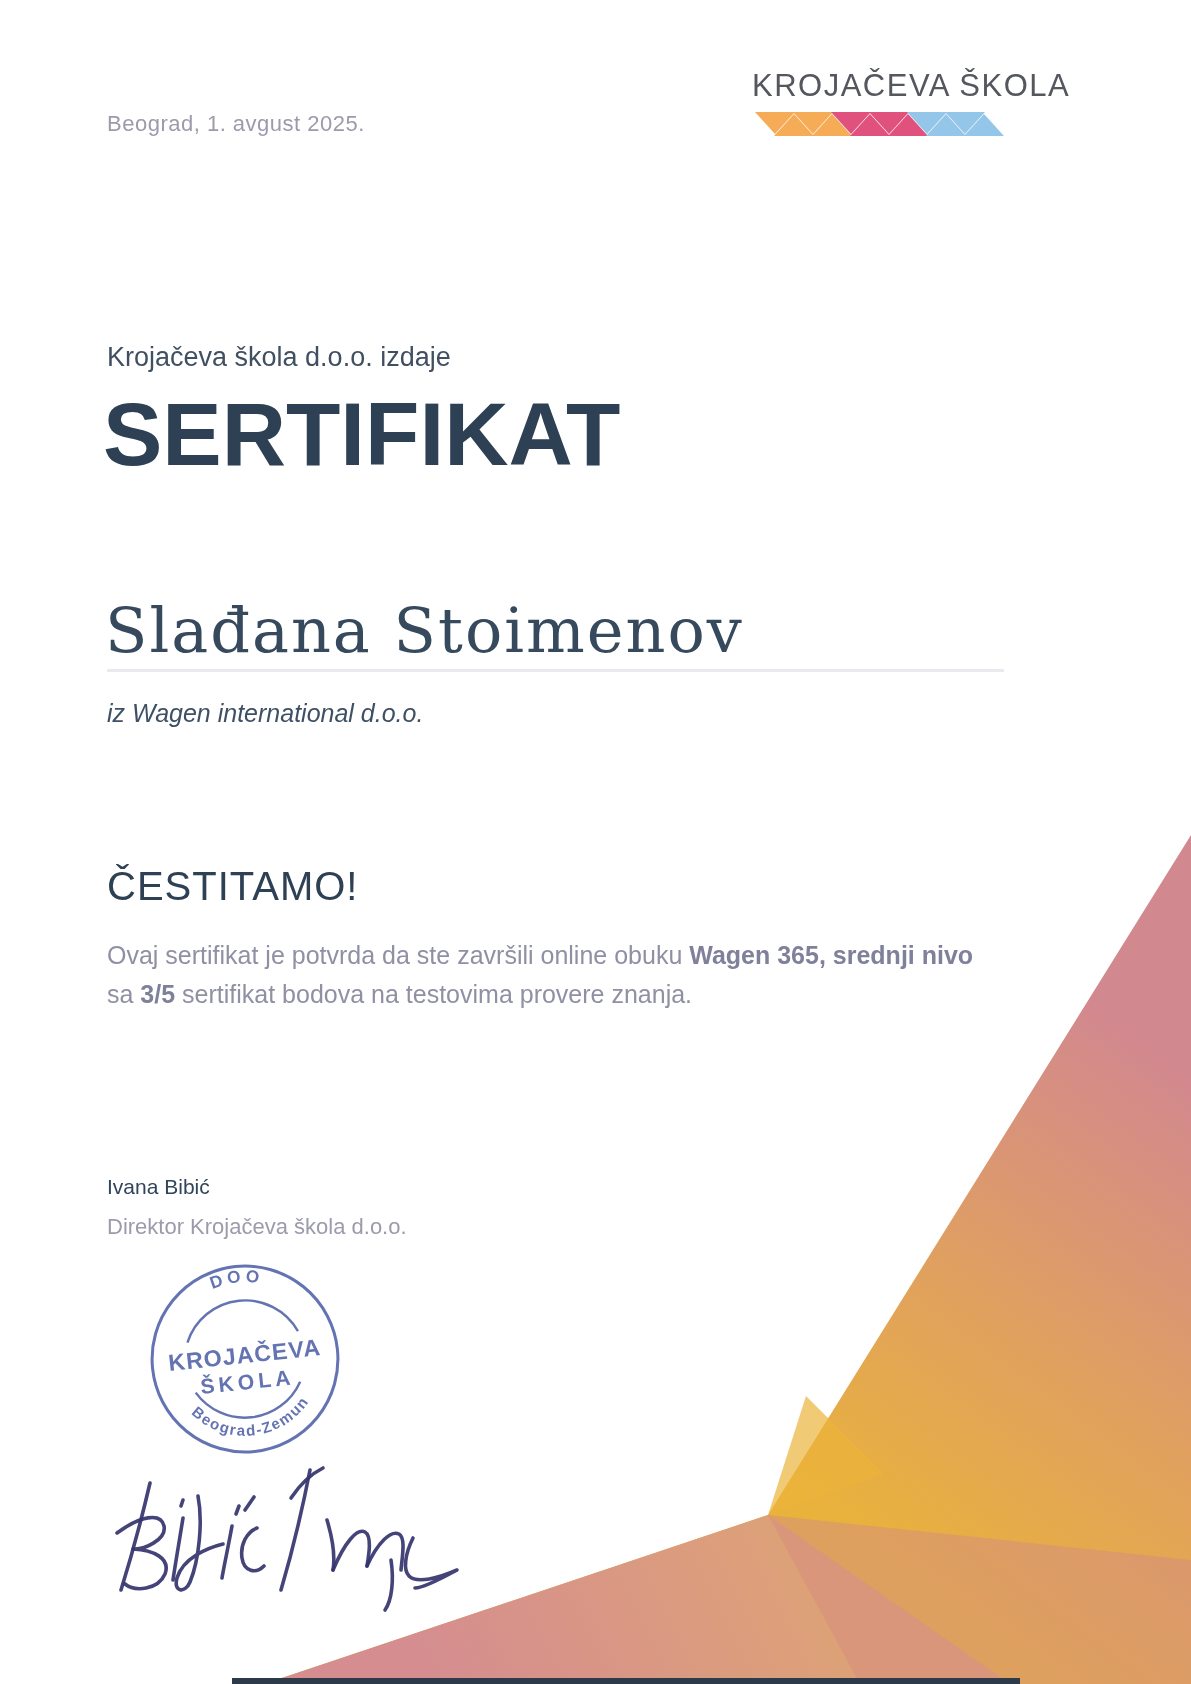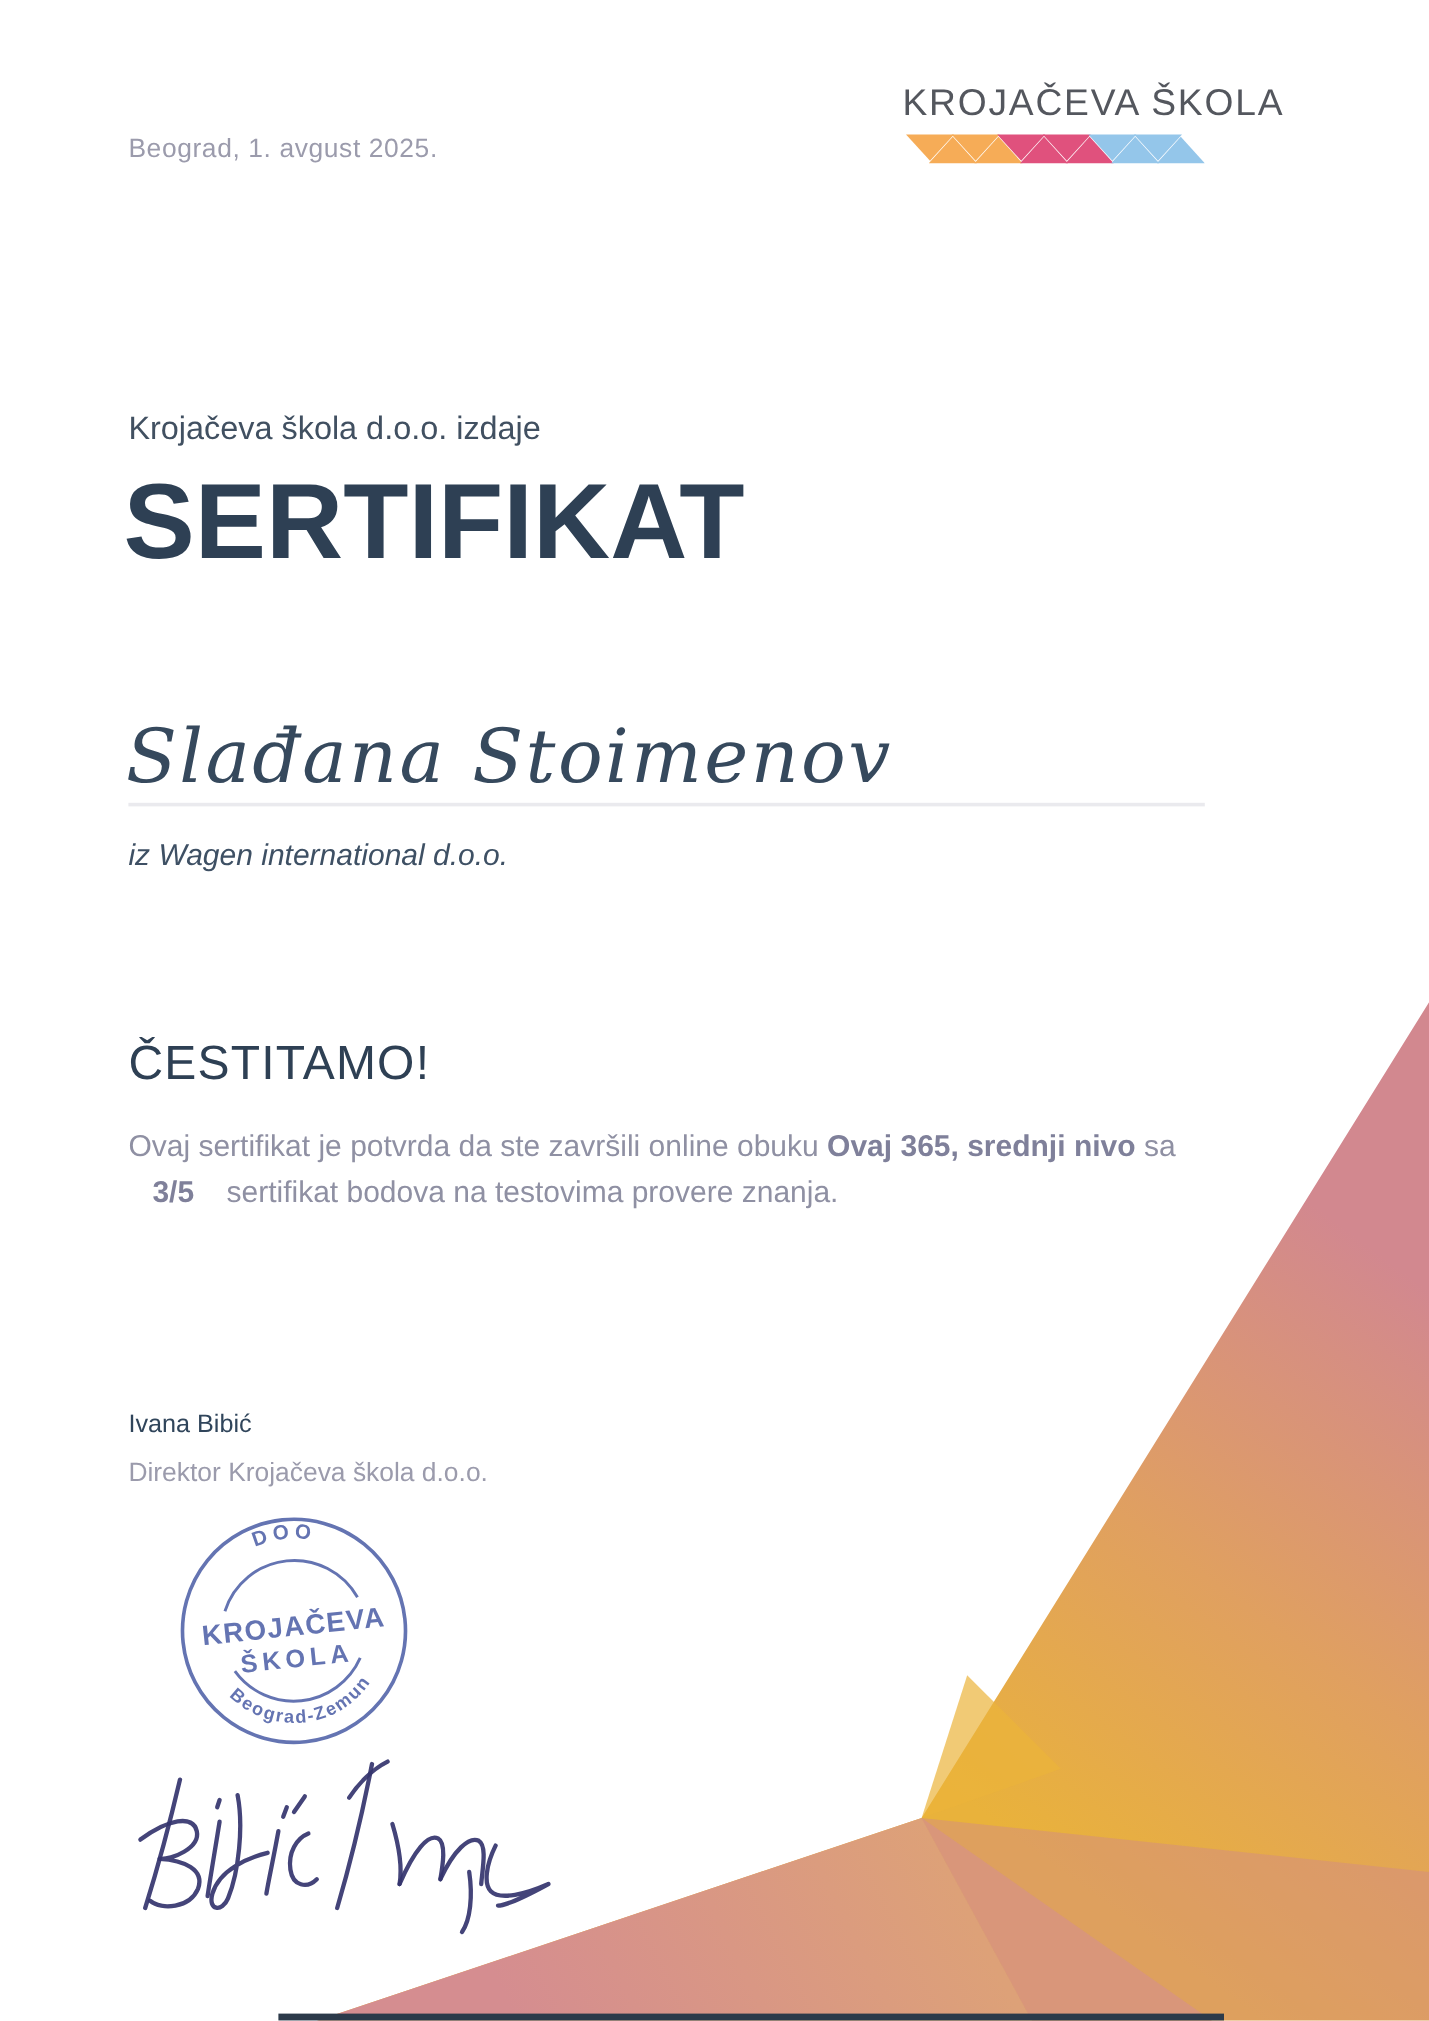--- a/index.html
+++ b/index.html
@@ -14,27 +14,27 @@
   html,body{background:#ffffff}
   body{font-family:"Liberation Sans",sans-serif;}
   .page{position:relative;width:1191px;height:1684px;margin:0 auto;background:#fff;overflow:hidden}
   .abs{position:absolute}
   .date-line{left:107px;top:111px;font-size:22px;color:var(--muted);letter-spacing:.5px}
   .logo-wrap{left:752px;top:68px;width:330px}
   .logo-text{font-size:31px;color:var(--logo-gray);letter-spacing:1.5px;font-weight:400;white-space:nowrap}
   .tri-band{display:block;margin-top:7px}
   .issuer-line{left:107px;top:342px;font-size:27px;color:var(--slate)}
   .cert-title{left:103px;top:390px;font-size:89px;font-weight:bold;color:var(--title-navy);letter-spacing:0;line-height:1}
-  .recipient-name{left:105px;top:594px;font-family:"DejaVu Serif",serif;font-style:italic;font-size:62px;color:#36495D;letter-spacing:2px;z-index:2}
+  .recipient-name{left:105px;top:594px;font-family:"DejaVu Serif",serif;font-size:62px;color:#36495D;letter-spacing:2px;z-index:2}
   .name-rule{left:107px;top:669px;width:897px;height:3px;background:var(--rule-gray);z-index:1}
   .company-line{left:107px;top:699px;font-size:25px;font-style:italic;color:#3E5064}
   .congrats{left:107px;top:864px;font-size:40px;color:var(--title-navy);letter-spacing:1px}
   .body-par{left:107px;top:936px;width:880px;font-size:25px;line-height:39px;color:var(--body-gray)}
   .body-par b{color:var(--body-gray-bold)}
-  .body-par .score{margin:0 20px}
+  .body-par .score{margin:0 0}
   .signer-name{left:107px;top:1175px;font-size:21px;color:var(--slate-dark)}
   .signer-title{left:107px;top:1214px;font-size:22px;color:var(--muted)}
   .stamp-svg{left:144px;top:1258px;transform:rotate(-6deg);opacity:.85}
   .stamp-svg circle,.stamp-svg path.ring{stroke:var(--stamp-blue);fill:none}
   .stamp-svg text{fill:var(--stamp-blue);font-family:"Liberation Sans",sans-serif;font-weight:bold}
   .sig-svg{left:95px;top:1458px}
   .sig-svg path{stroke:var(--ink);fill:none;stroke-width:3.6;stroke-linecap:round;stroke-linejoin:round;opacity:.92}
   .deco-svg{left:0;top:0;z-index:0}
   .content{position:absolute;inset:0;z-index:1}
   .footer-bar{left:232px;top:1678px;width:788px;height:6px;background:var(--footer-bar);z-index:3}
@@ -88,21 +88,21 @@
         </svg>
     </div>
     <div class="abs cert-title">SERTIFIKAT</div>
 
     <div class="abs name-rule"></div>
     <div class="abs recipient-name">Slađana Stoimenov</div>
     <div class="abs congrats">ČESTITAMO!</div>
 
     <div class="abs company-line">iz Wagen international d.o.o.</div>
 
-    <div class="abs body-par"><span>Ovaj sertifikat je potvrda da ste završili online obuku </span><b>Ovaj 365, srednji nivo</b><span> sa </span><b class="score">3/5</b><span> sertifikat bodova na testovima provere znanja.</span></div>
+    <div class="abs body-par"><span>Ovaj sertifikat je potvrda da ste završili online obuku </span><b>Wagen 365, srednji nivo</b><span> sa </span><b class="score">3/5</b><span> sertifikat bodova na testovima provere znanja.</span></div>
 
     <div class="abs signer-name">Ivana Bibić</div>
     <div class="abs signer-title">Direktor Krojačeva škola d.o.o.</div>
 
     <svg class="abs stamp-svg" width="202" height="202" viewBox="0 0 200 200" aria-hidden="true">
       <defs>
         <path id="stampTopArc" d="M 62 34 A 76 76 0 0 1 138 34" fill="none"></path>
         <path id="stampBottomArc" d="M 38 144 A 76 76 0 0 0 162 144" fill="none"></path>
       </defs>
       <circle cx="100" cy="100" r="92" stroke-width="3"></circle>

